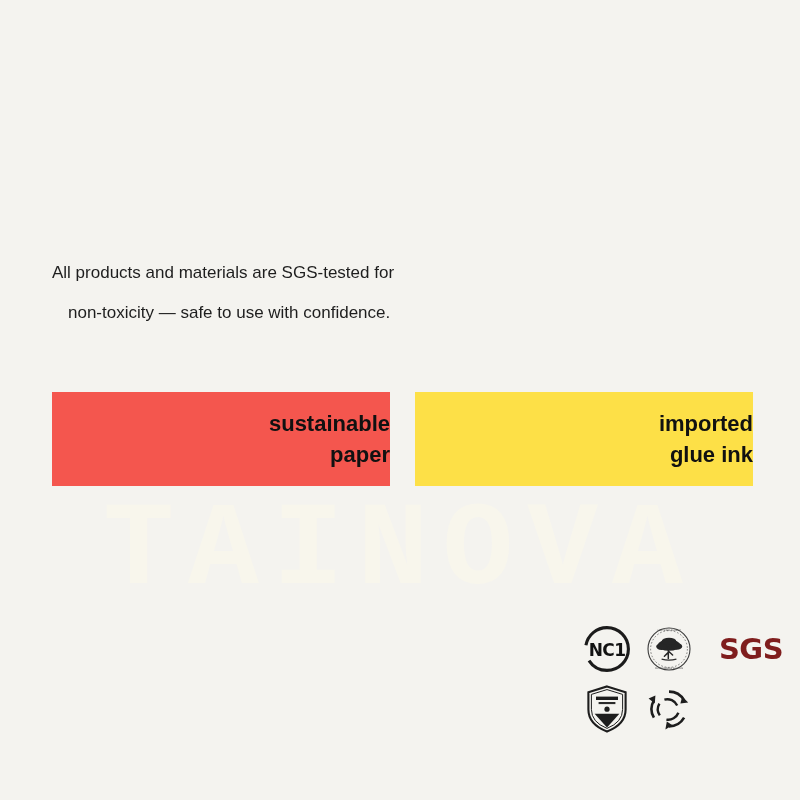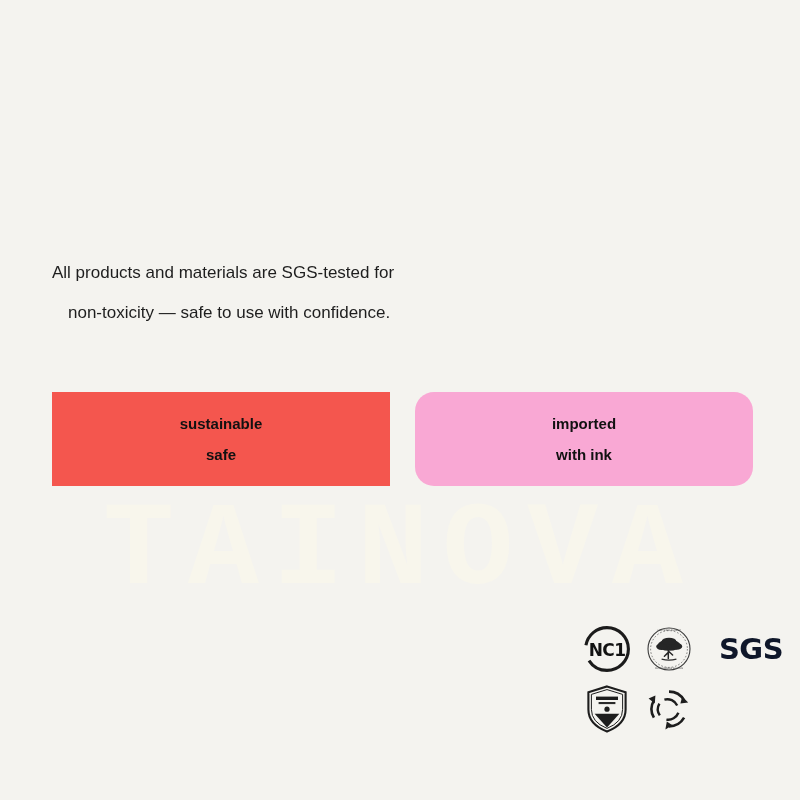--- a/index.html
+++ b/index.html
@@ -81,25 +81,25 @@
     width: 701px;
     height: 94px;
     display: flex;
     gap: 25px;
     z-index: 2;
   }
   .chip {
     flex: 1 1 0;
     display: flex;
     flex-direction: column;
-    align-items: center;
+    align-items: flex-end;
     justify-content: center;
     font-family: "Liberation Sans", sans-serif;
     font-weight: 700;
-    font-size: 15px;
+    font-size: 22px;
     line-height: 31px;
     color: #111111;
     text-align: center;
   }
   .chip span { display: block; }
 
   
   .badges {
     position: absolute;
     left: 576px;
@@ -119,21 +119,21 @@
     align-items: center;
     justify-content: center;
     color: #b91c1c;
   }
   .badge svg { display: block; }
   .badge-sgs {
     font-family: "DejaVu Sans", sans-serif;
     font-weight: 700;
     font-size: 29px;
     letter-spacing: -0.5px;
-    color: #0f172a;
+    color: #7f1d1d;
     line-height: 1;
     margin-left: 20px;
   }
 </style>
 </head>
 <body style="background: rgb(244, 243, 239);">
 
 <div class="canvas" style="background: rgb(244, 243, 239);">
 
   <div class="watermark" style="color: rgb(248, 246, 236);">TAINOVA</div>
@@ -141,26 +141,26 @@
 
   <p class="subtitle">
     <span class="l1">All products and materials are SGS-tested for</span>
     <span class="l2">non-toxicity — safe to use with confidence.</span>
   </p>
 
   <div class="chips">
 
     <div class="chip" style="background:#f4564e;">
       <span>sustainable</span>
-      <span>safe</span>
-    </div>
-
-    <div class="chip" style="background:#f9a8d4;border-radius:19px;">
+      <span>paper</span>
+    </div>
+
+    <div class="chip" style="background:#fde047;">
       <span>imported</span>
-      <span>with ink</span>
+      <span>glue ink</span>
     </div>
 
 
   </div>
 
   <div class="badges">
 
     <div class="badge">
       <svg width="48" height="48" viewBox="0 0 48 48">
         <path d="M24 2.6 A21.4 21.4 0 1 1 24 45.4 A21.4 21.4 0 1 1 24 2.6" fill="none" stroke="#1b1b1b" stroke-width="3.1" stroke-dasharray="88 16 34 6" stroke-linecap="butt"></path>

